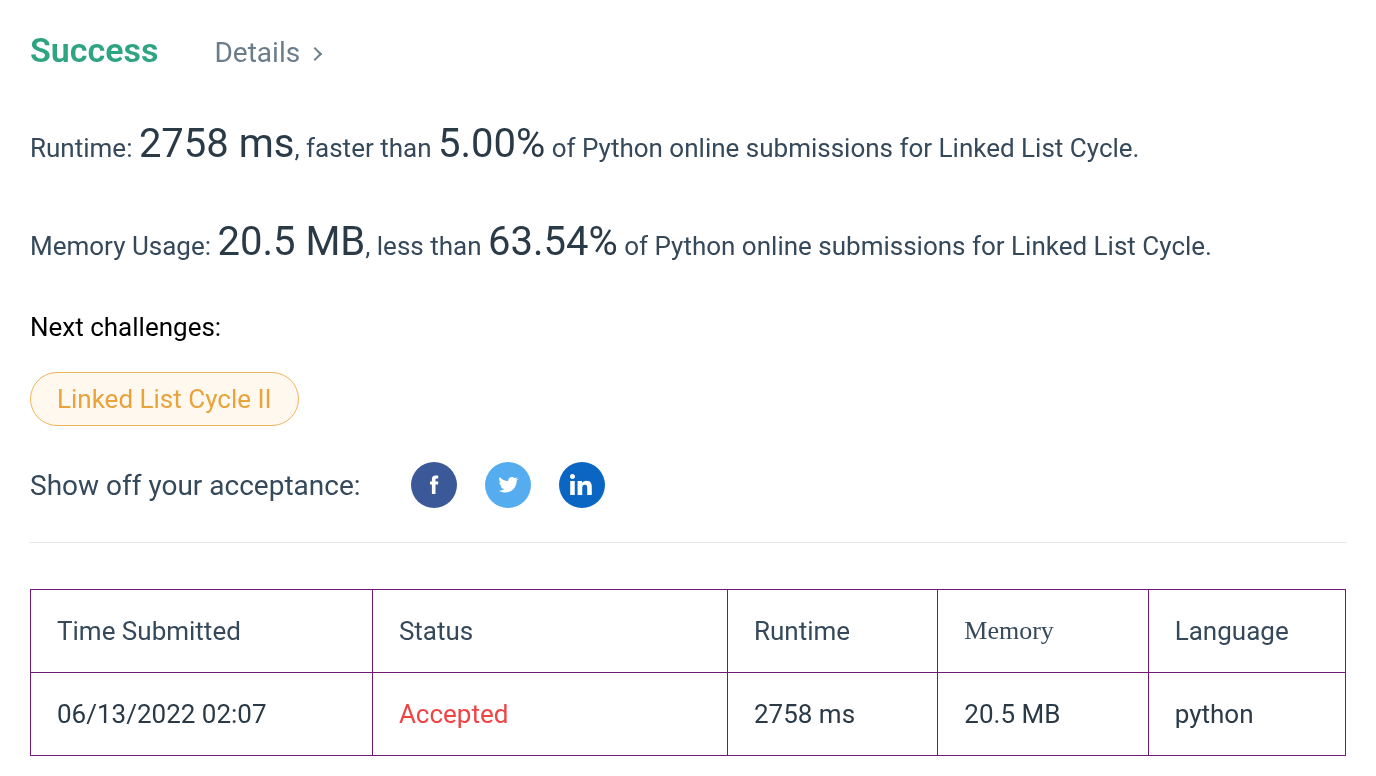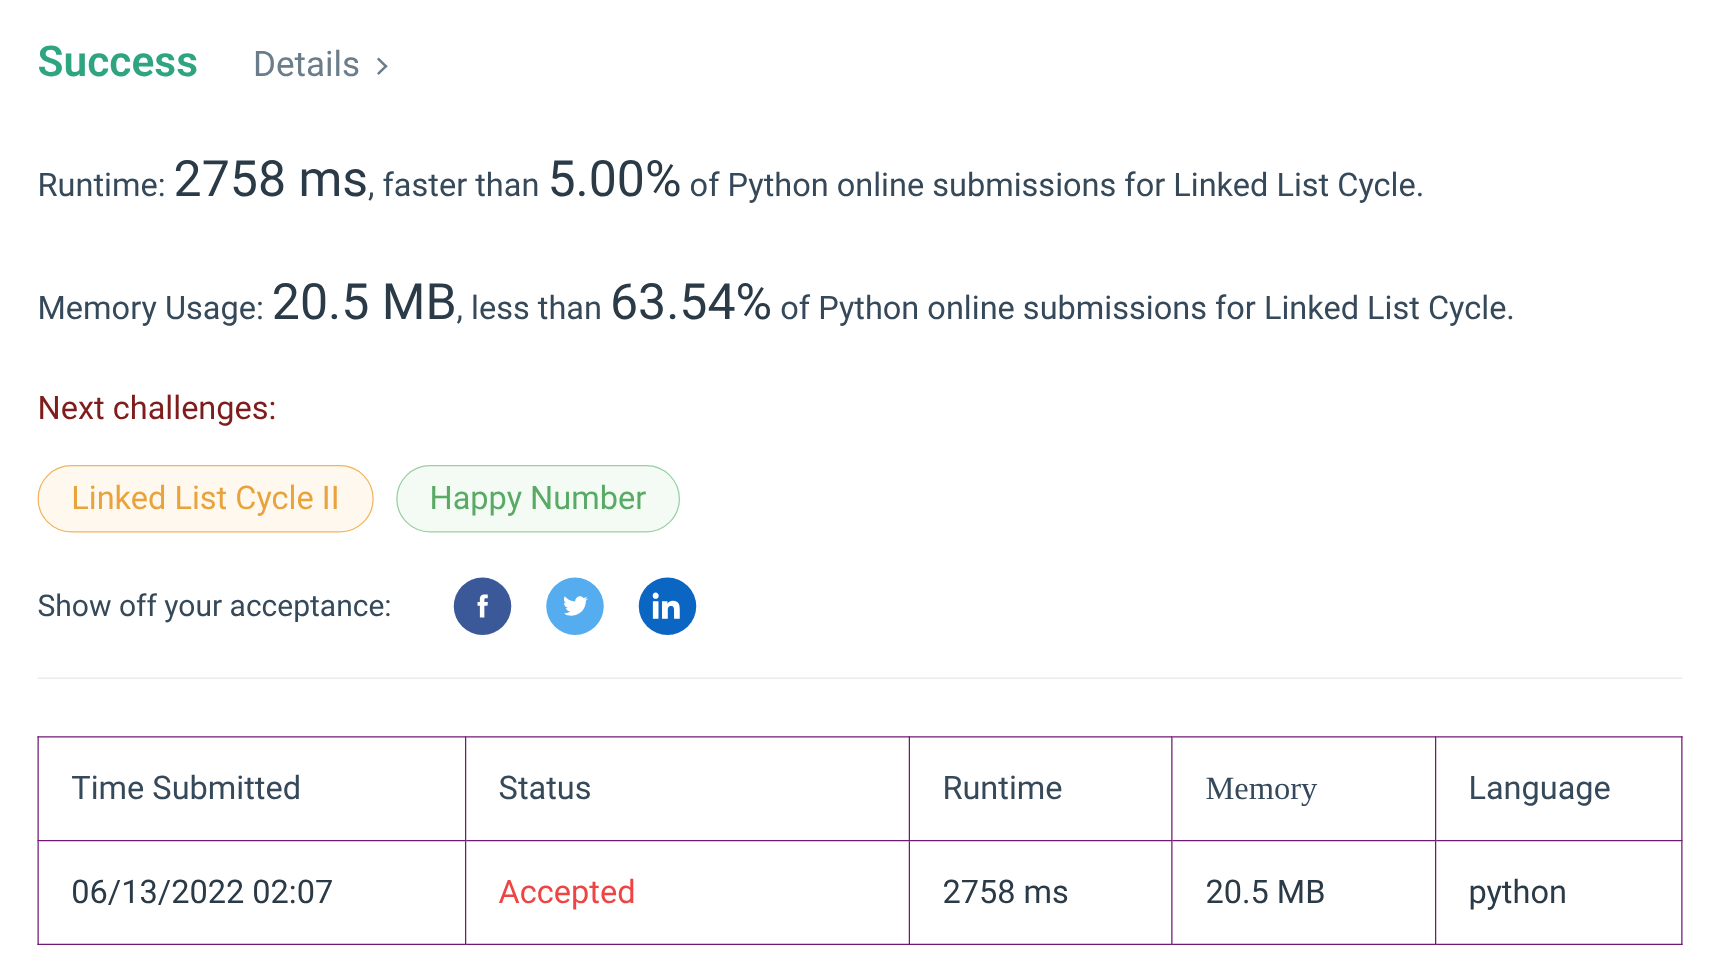--- a/index.html
+++ b/index.html
@@ -6,21 +6,21 @@
   body {
     font-family: -apple-system, BlinkMacSystemFont, "Segoe UI", Roboto, Helvetica, Arial, sans-serif;
     background: #fff;
     color: #2a3a47;
     padding: 30px 30px 0 30px;
     width: 1376px;
   }
   .header-row {
     display: flex;
     align-items: baseline;
-    gap: 44px;
+    gap: 56px;
     margin-bottom: 46px;
   }
   .success-label {
     color: #2ea580;
     font-size: 34px;
     font-weight: 600;
   }
   .details-link {
     color: #6b7d8a;
     font-size: 28px;
@@ -48,21 +48,21 @@
     line-height: 1.4;
   }
   .stat-line .big {
     font-size: 40px;
     color: #2a3a47;
     font-weight: 400;
     vertical-align: baseline;
   }
   .next-challenges-label {
     font-size: 26px;
-    color: #7f1d1d;
+    color: #000000;
     margin-bottom: 30px;
   }
   .pill-row {
     display: flex;
     gap: 18px;
     margin-bottom: 36px;
   }
   .pill {
     border-radius: 28px;
     padding: 8px 26px;
@@ -81,21 +81,21 @@
     border: 1.5px solid #98cfa0;
     background: #f4fbf5;
   }
   .share-row {
     display: flex;
     align-items: center;
     gap: 50px;
     margin-bottom: 34px;
   }
   .share-label {
-    font-size: 24px;
+    font-size: 28px;
     color: #35495a;
   }
   .social-icons {
     display: flex;
     gap: 28px;
   }
   .social-circle {
     width: 46px;
     height: 46px;
     border-radius: 50%;
@@ -154,21 +154,20 @@
 </p>
 
 <p class="stat-line">
   <span>Memory Usage: </span><span class="big">20.5 MB</span><span>, less than </span><span class="big">63.54%</span><span> of Python online submissions for Linked List Cycle.</span>
 </p>
 
 <p class="next-challenges-label">Next challenges:</p>
 
 <div class="pill-row">
   <a class="pill pill-orange">Linked List Cycle II</a>
-  <a class="pill pill-green">Happy Number</a>
 </div>
 
 <div class="share-row">
   <span class="share-label">Show off your acceptance:</span>
   <div class="social-icons">
     <a class="social-circle fb-bg">
       <svg width="24" height="24" viewBox="0 0 24 24">
           <path d="M13.5 8.5V6.7c0-.8.2-1.2 1.3-1.2h1.4V2.5h-2.4c-2.9 0-3.9 1.4-3.9 3.9v2.1H8v3h1.9V21h3.6v-9.5h2.5l.3-3h-2.8z"></path>
         </svg>
     </a>

